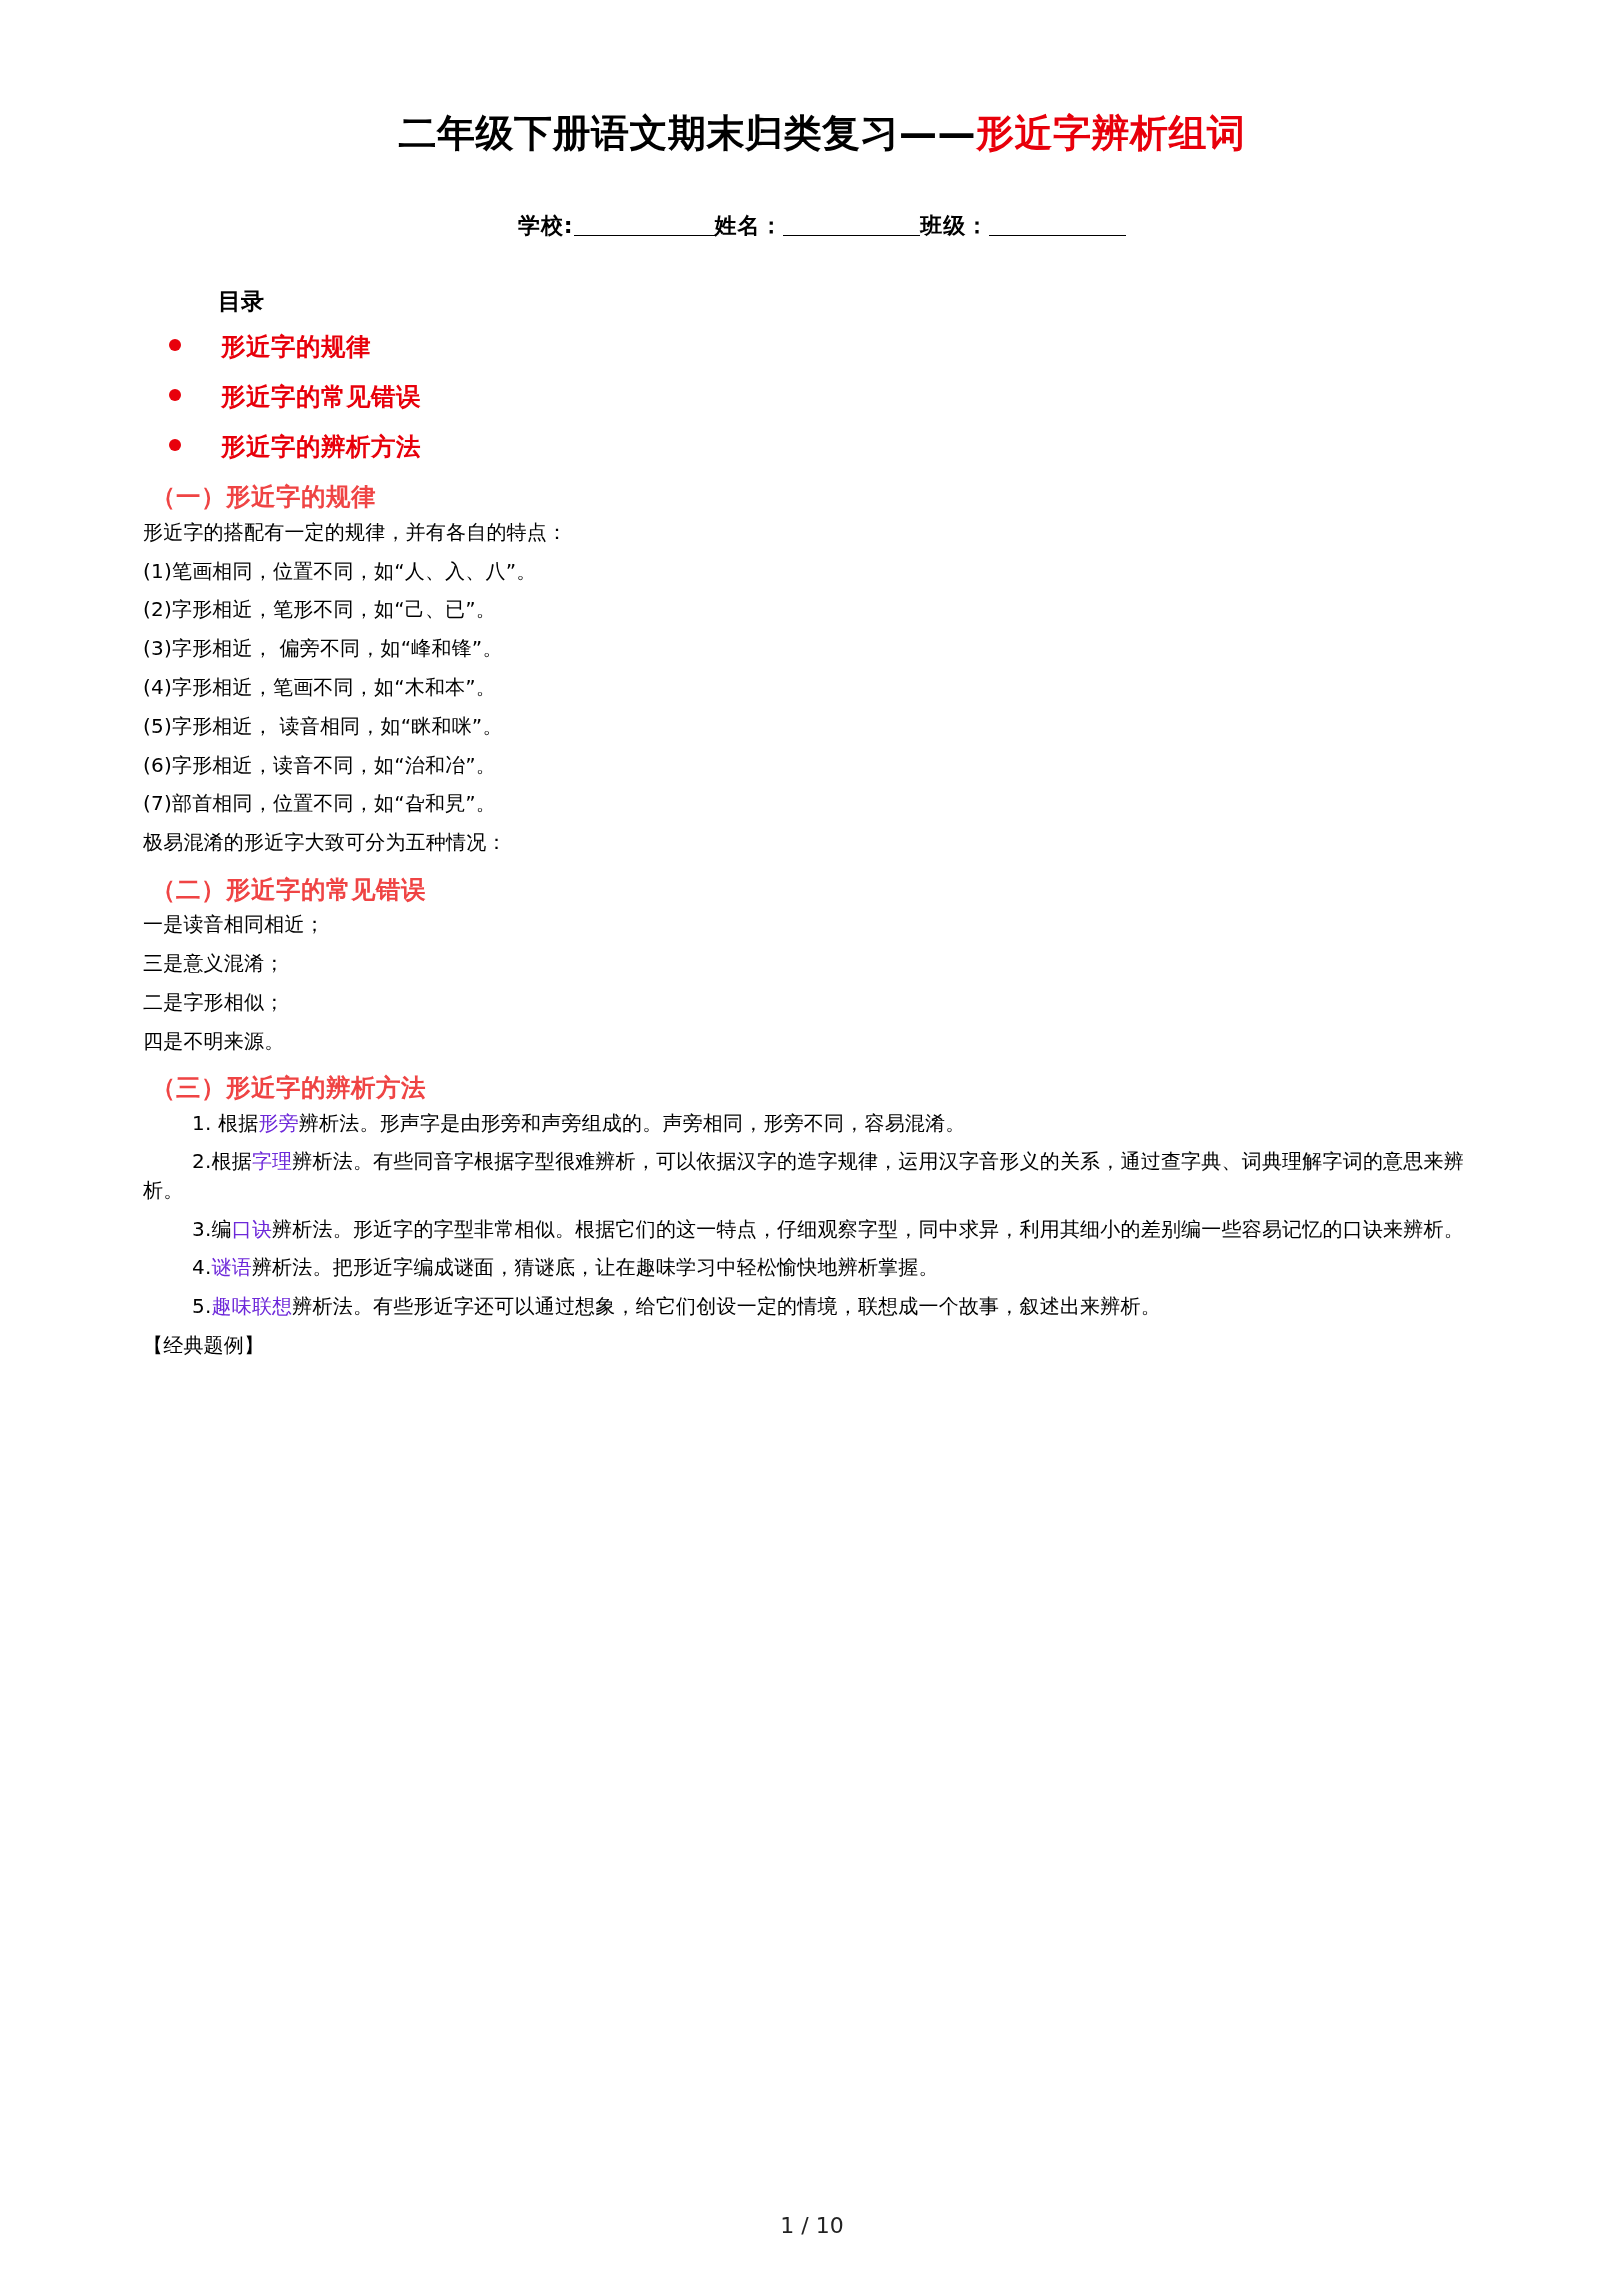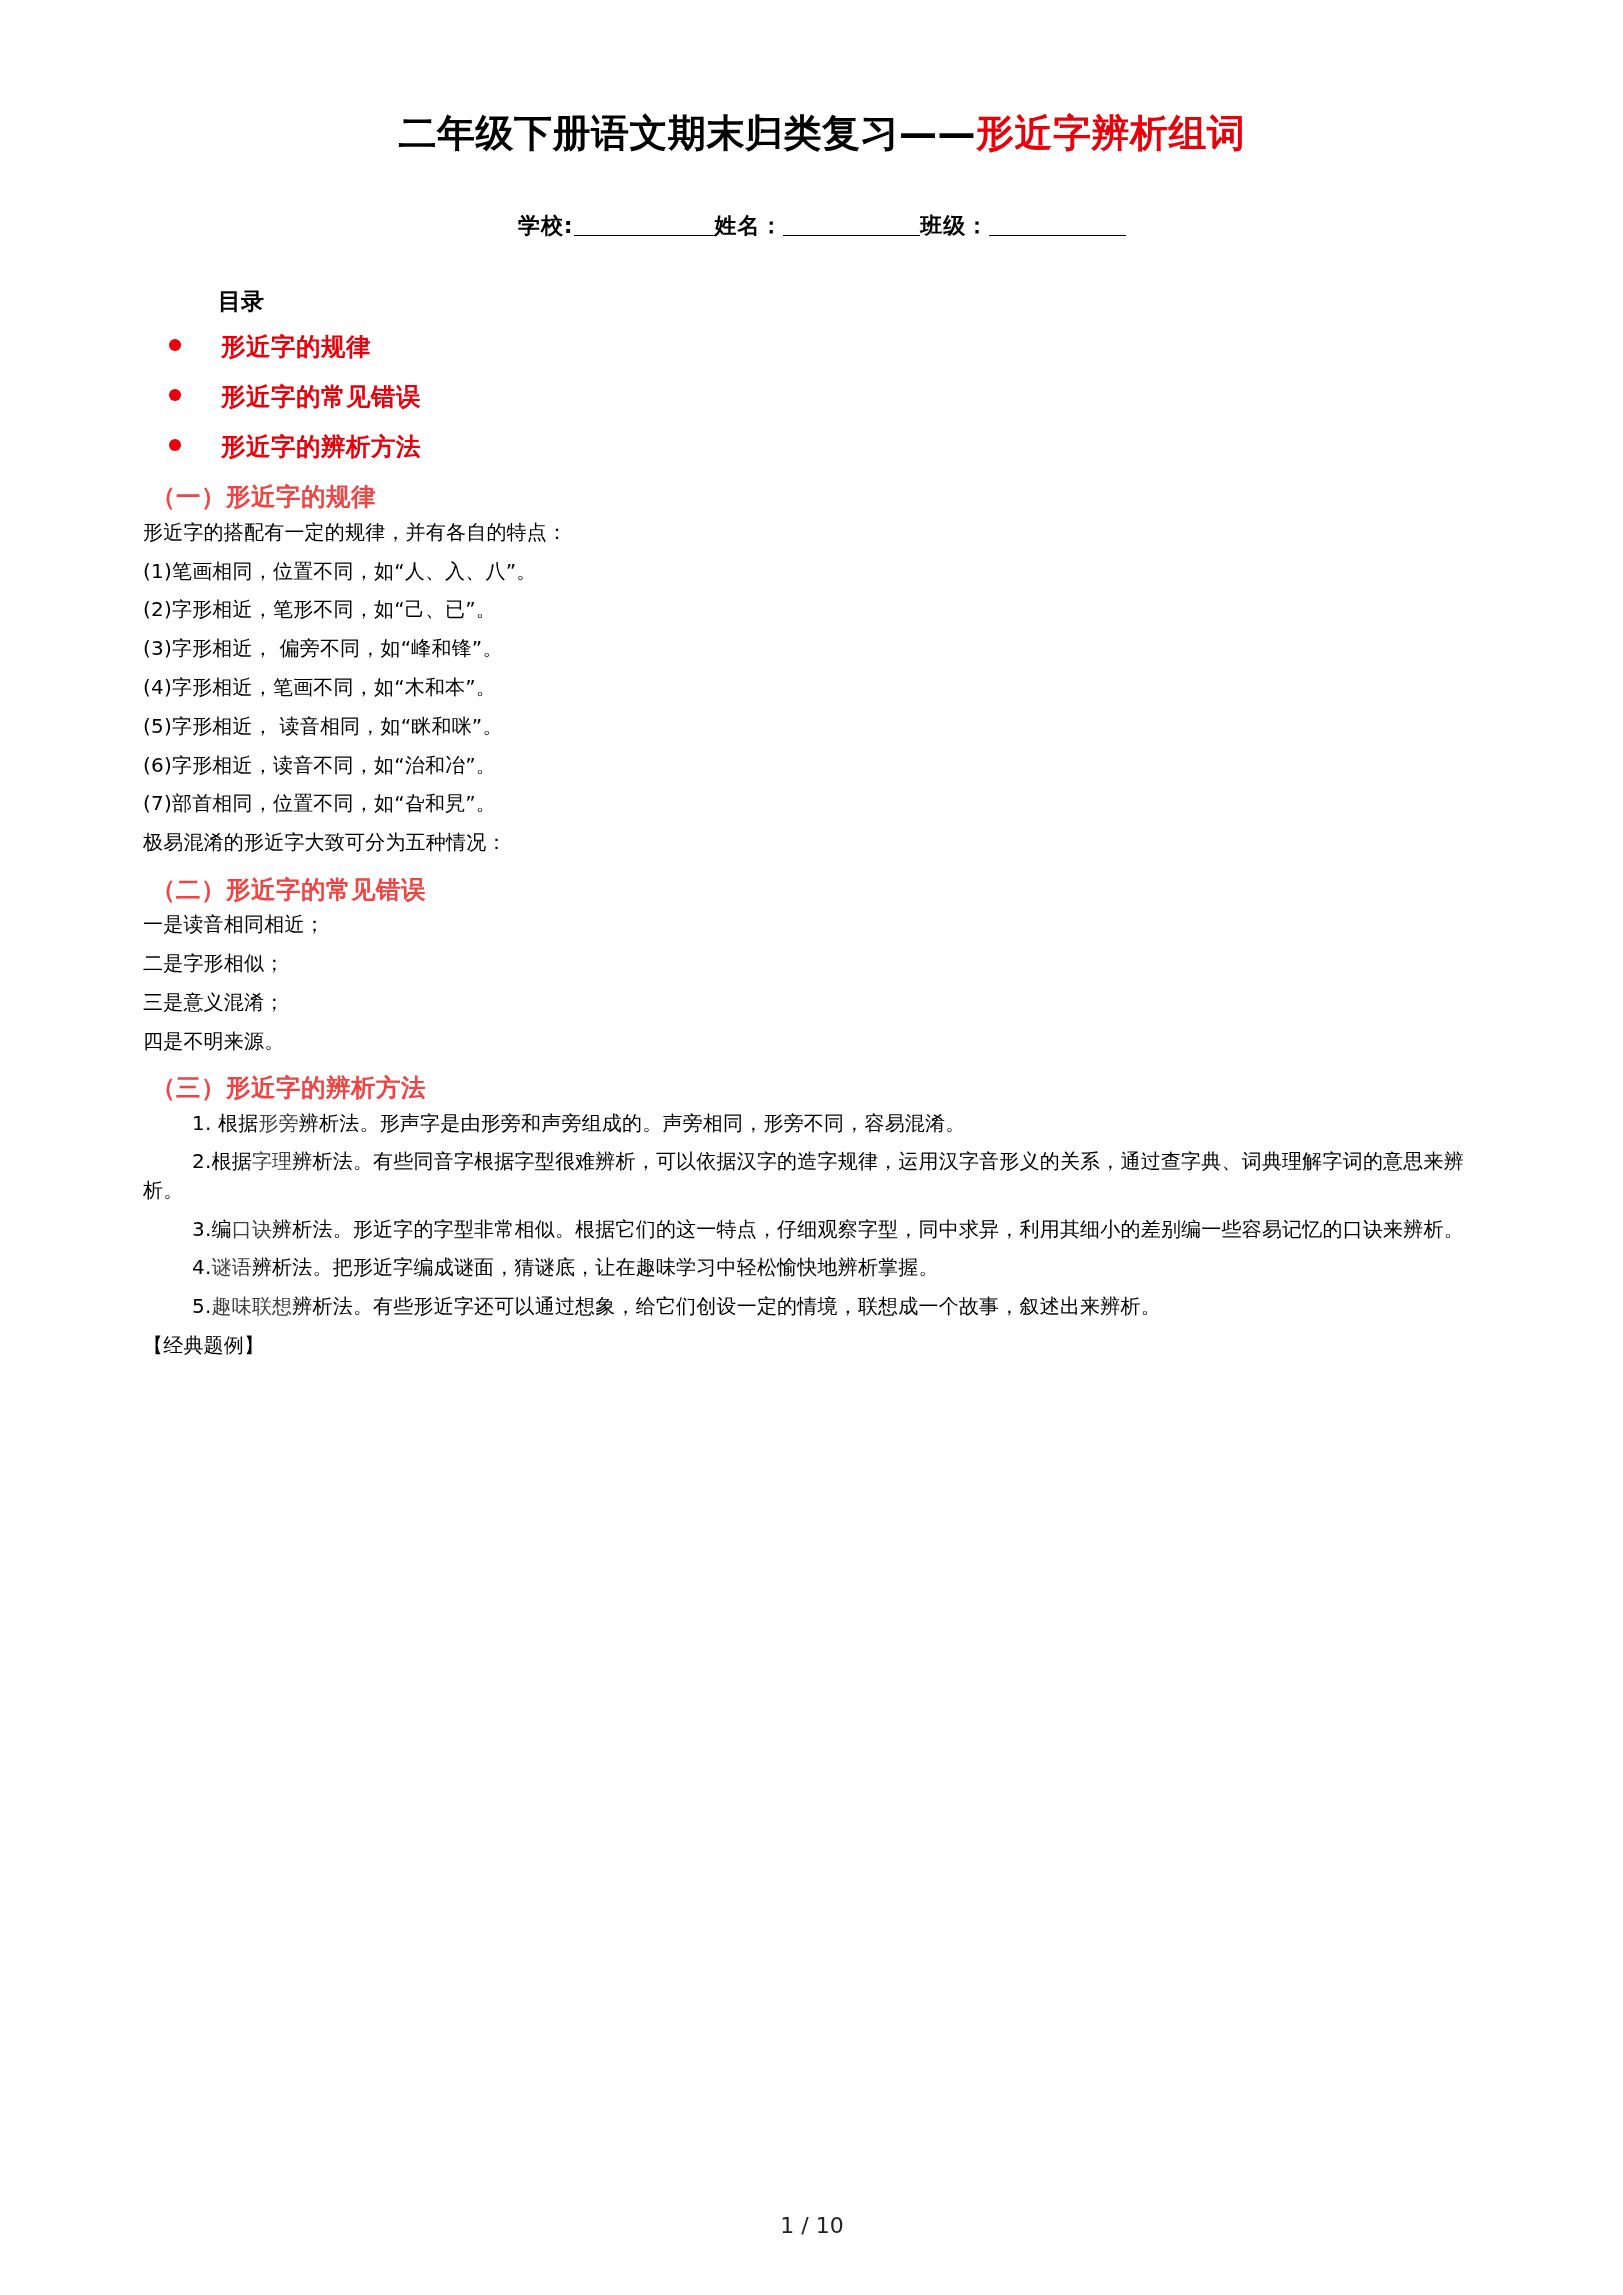--- a/index.html
+++ b/index.html
@@ -99,21 +99,21 @@
   p.body-line {
     font-size: 20px;
     line-height: 1.42;
     margin: 0 0 10.4px 0;
     letter-spacing: 0.2px;
   }
   p.indent {
     text-indent: 49px;
   }
   .hl-red {
-    color: #404040;
+    color: #6d28d9;
   }
   .footer {
     position: absolute;
     bottom: 57px;
     left: 0;
     width: 100%;
     text-align: center;
     font-size: 22px;
     color: #222;
   }
@@ -146,22 +146,22 @@
     <p class="body-line">(2)字形相近，笔形不同，如“己、已”。</p>
     <p class="body-line">(3)字形相近， 偏旁不同，如“峰和锋”。</p>
     <p class="body-line">(4)字形相近，笔画不同，如“木和本”。</p>
     <p class="body-line">(5)字形相近， 读音相同，如“眯和咪”。</p>
     <p class="body-line">(6)字形相近，读音不同，如“治和冶”。</p>
     <p class="body-line">(7)部首相同，位置不同，如“旮和旯”。</p>
     <p class="body-line">极易混淆的形近字大致可分为五种情况：</p>
 
     <div class="section-head">（二）形近字的常见错误</div>
     <p class="body-line">一是读音相同相近；</p>
+    <p class="body-line">三是意义混淆；</p>
     <p class="body-line">二是字形相似；</p>
-    <p class="body-line">三是意义混淆；</p>
     <p class="body-line">四是不明来源。</p>
 
     <div class="section-head">（三）形近字的辨析方法</div>
 
     <p class="body-line indent"><span>1. 根据</span><span class="hl-red">形旁</span><span>辨析法。形声字是由形旁和声旁组成的。声旁相同，形旁不同，容易混淆。</span></p>
 
     <p class="body-line indent"><span>2.根据</span><span class="hl-red">字理</span><span>辨析法。有些同音字根据字型很难辨析，可以依据汉字的造字规律，运用汉字音形义的关系，通过查字典、词典理解字词的意思来辨析。</span></p>
 
     <p class="body-line indent"><span>3.编</span><span class="hl-red">口诀</span><span>辨析法。形近字的字型非常相似。根据它们的这一特点，仔细观察字型，同中求异，利用其细小的差别编一些容易记忆的口诀来辨析。</span></p>
 

